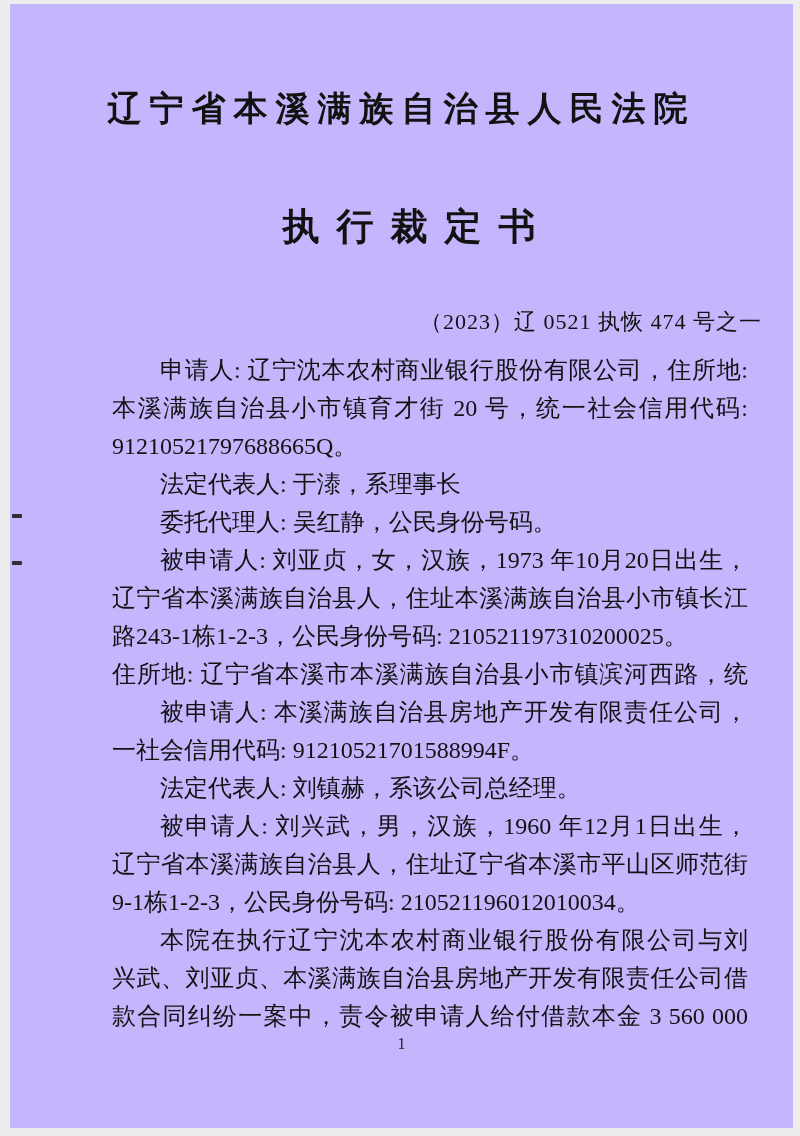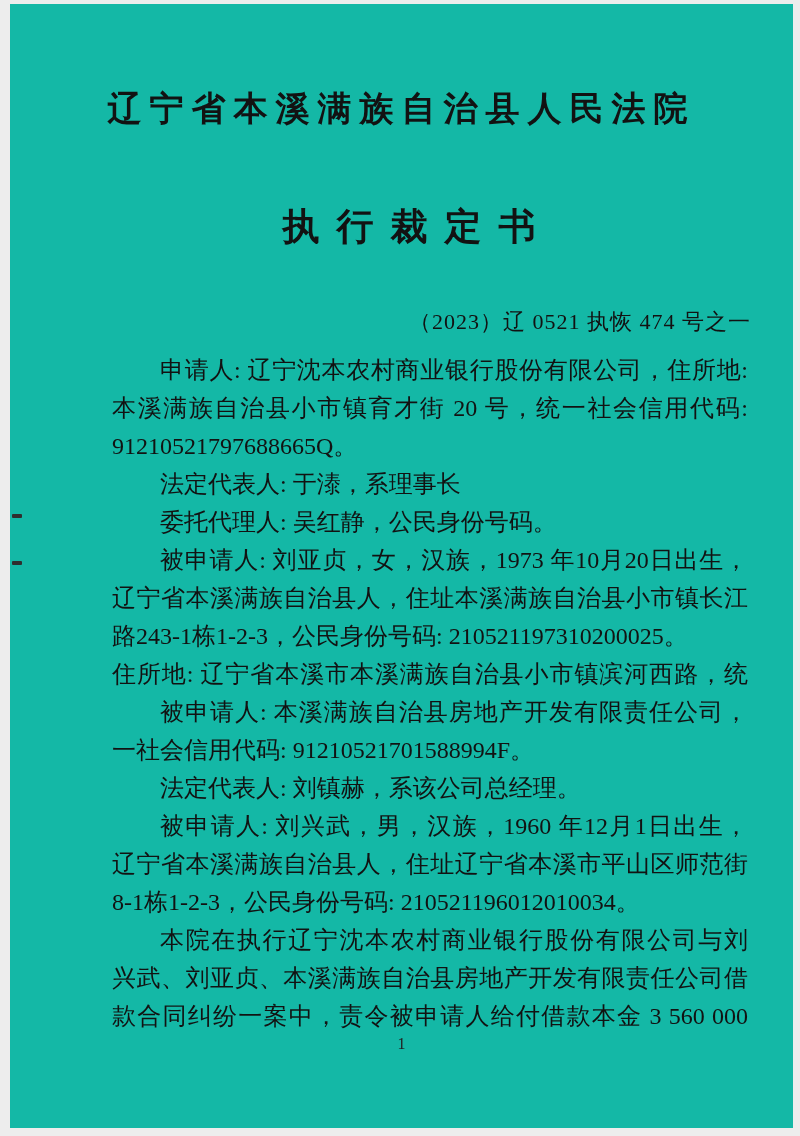--- a/index.html
+++ b/index.html
@@ -12,21 +12,21 @@
     overflow: hidden;
     font-family: "Liberation Serif", "DejaVu Serif", serif;
     color: #121212;
   }
   .scan-page {
     position: absolute;
     left: 10px;
     top: 4px;
     width: 783px;
     height: 1124px;
-    background: #14b8a6;
+    background: #c4b5fd;
   }
   .court-name {
     position: absolute;
     top: 82px;
     left: 0;
     width: 100%;
     text-align: center;
     font-size: 34px;
     font-weight: bold;
     letter-spacing: 8px;
@@ -42,21 +42,21 @@
     font-weight: bold;
     letter-spacing: 17px;
     white-space: nowrap;
   }
   .case-number {
     position: absolute;
     top: 303px;
     left: 0;
     width: 100%;
     box-sizing: border-box;
-    padding-right: 42px;
+    padding-right: 31px;
     text-align: right;
     font-size: 22px;
     letter-spacing: 1px;
     white-space: nowrap;
   }
   .doc-body {
     position: absolute;
     top: 347px;
     left: 102px;
     width: 636px;
@@ -114,21 +114,21 @@
       <div class="doc-line indent">委托代理人: 吴红静，公民身份号码。</div>
       <div class="doc-line indent justify">被申请人: 刘亚贞，女，汉族，1973 年10月20日出生，</div>
       <div class="doc-line justify">辽宁省本溪满族自治县人，住址本溪满族自治县小市镇长江</div>
       <div class="doc-line">路243-1栋1-2-3，公民身份号码: 210521197310200025。</div>
       <div class="doc-line justify">住所地: 辽宁省本溪市本溪满族自治县小市镇滨河西路，统</div>
       <div class="doc-line indent justify">被申请人: 本溪满族自治县房地产开发有限责任公司，</div>
       <div class="doc-line">一社会信用代码: 91210521701588994F。</div>
       <div class="doc-line indent">法定代表人: 刘镇赫，系该公司总经理。</div>
       <div class="doc-line indent justify">被申请人: 刘兴武，男，汉族，1960 年12月1日出生，</div>
       <div class="doc-line justify">辽宁省本溪满族自治县人，住址辽宁省本溪市平山区师范街</div>
-      <div class="doc-line">8-1栋1-2-3，公民身份号码: 210521196012010034。</div>
+      <div class="doc-line">9-1栋1-2-3，公民身份号码: 210521196012010034。</div>
       <div class="doc-line indent justify">本院在执行辽宁沈本农村商业银行股份有限公司与刘</div>
       <div class="doc-line justify">兴武、刘亚贞、本溪满族自治县房地产开发有限责任公司借</div>
       <div class="doc-line justify">款合同纠纷一案中，责令被申请人给付借款本金 3 560 000</div>
     </div>
 
   <div class="page-number">1</div>
 </div>
 
 <div class="scan-artifact a1"></div>
 <div class="scan-artifact a2"></div>

